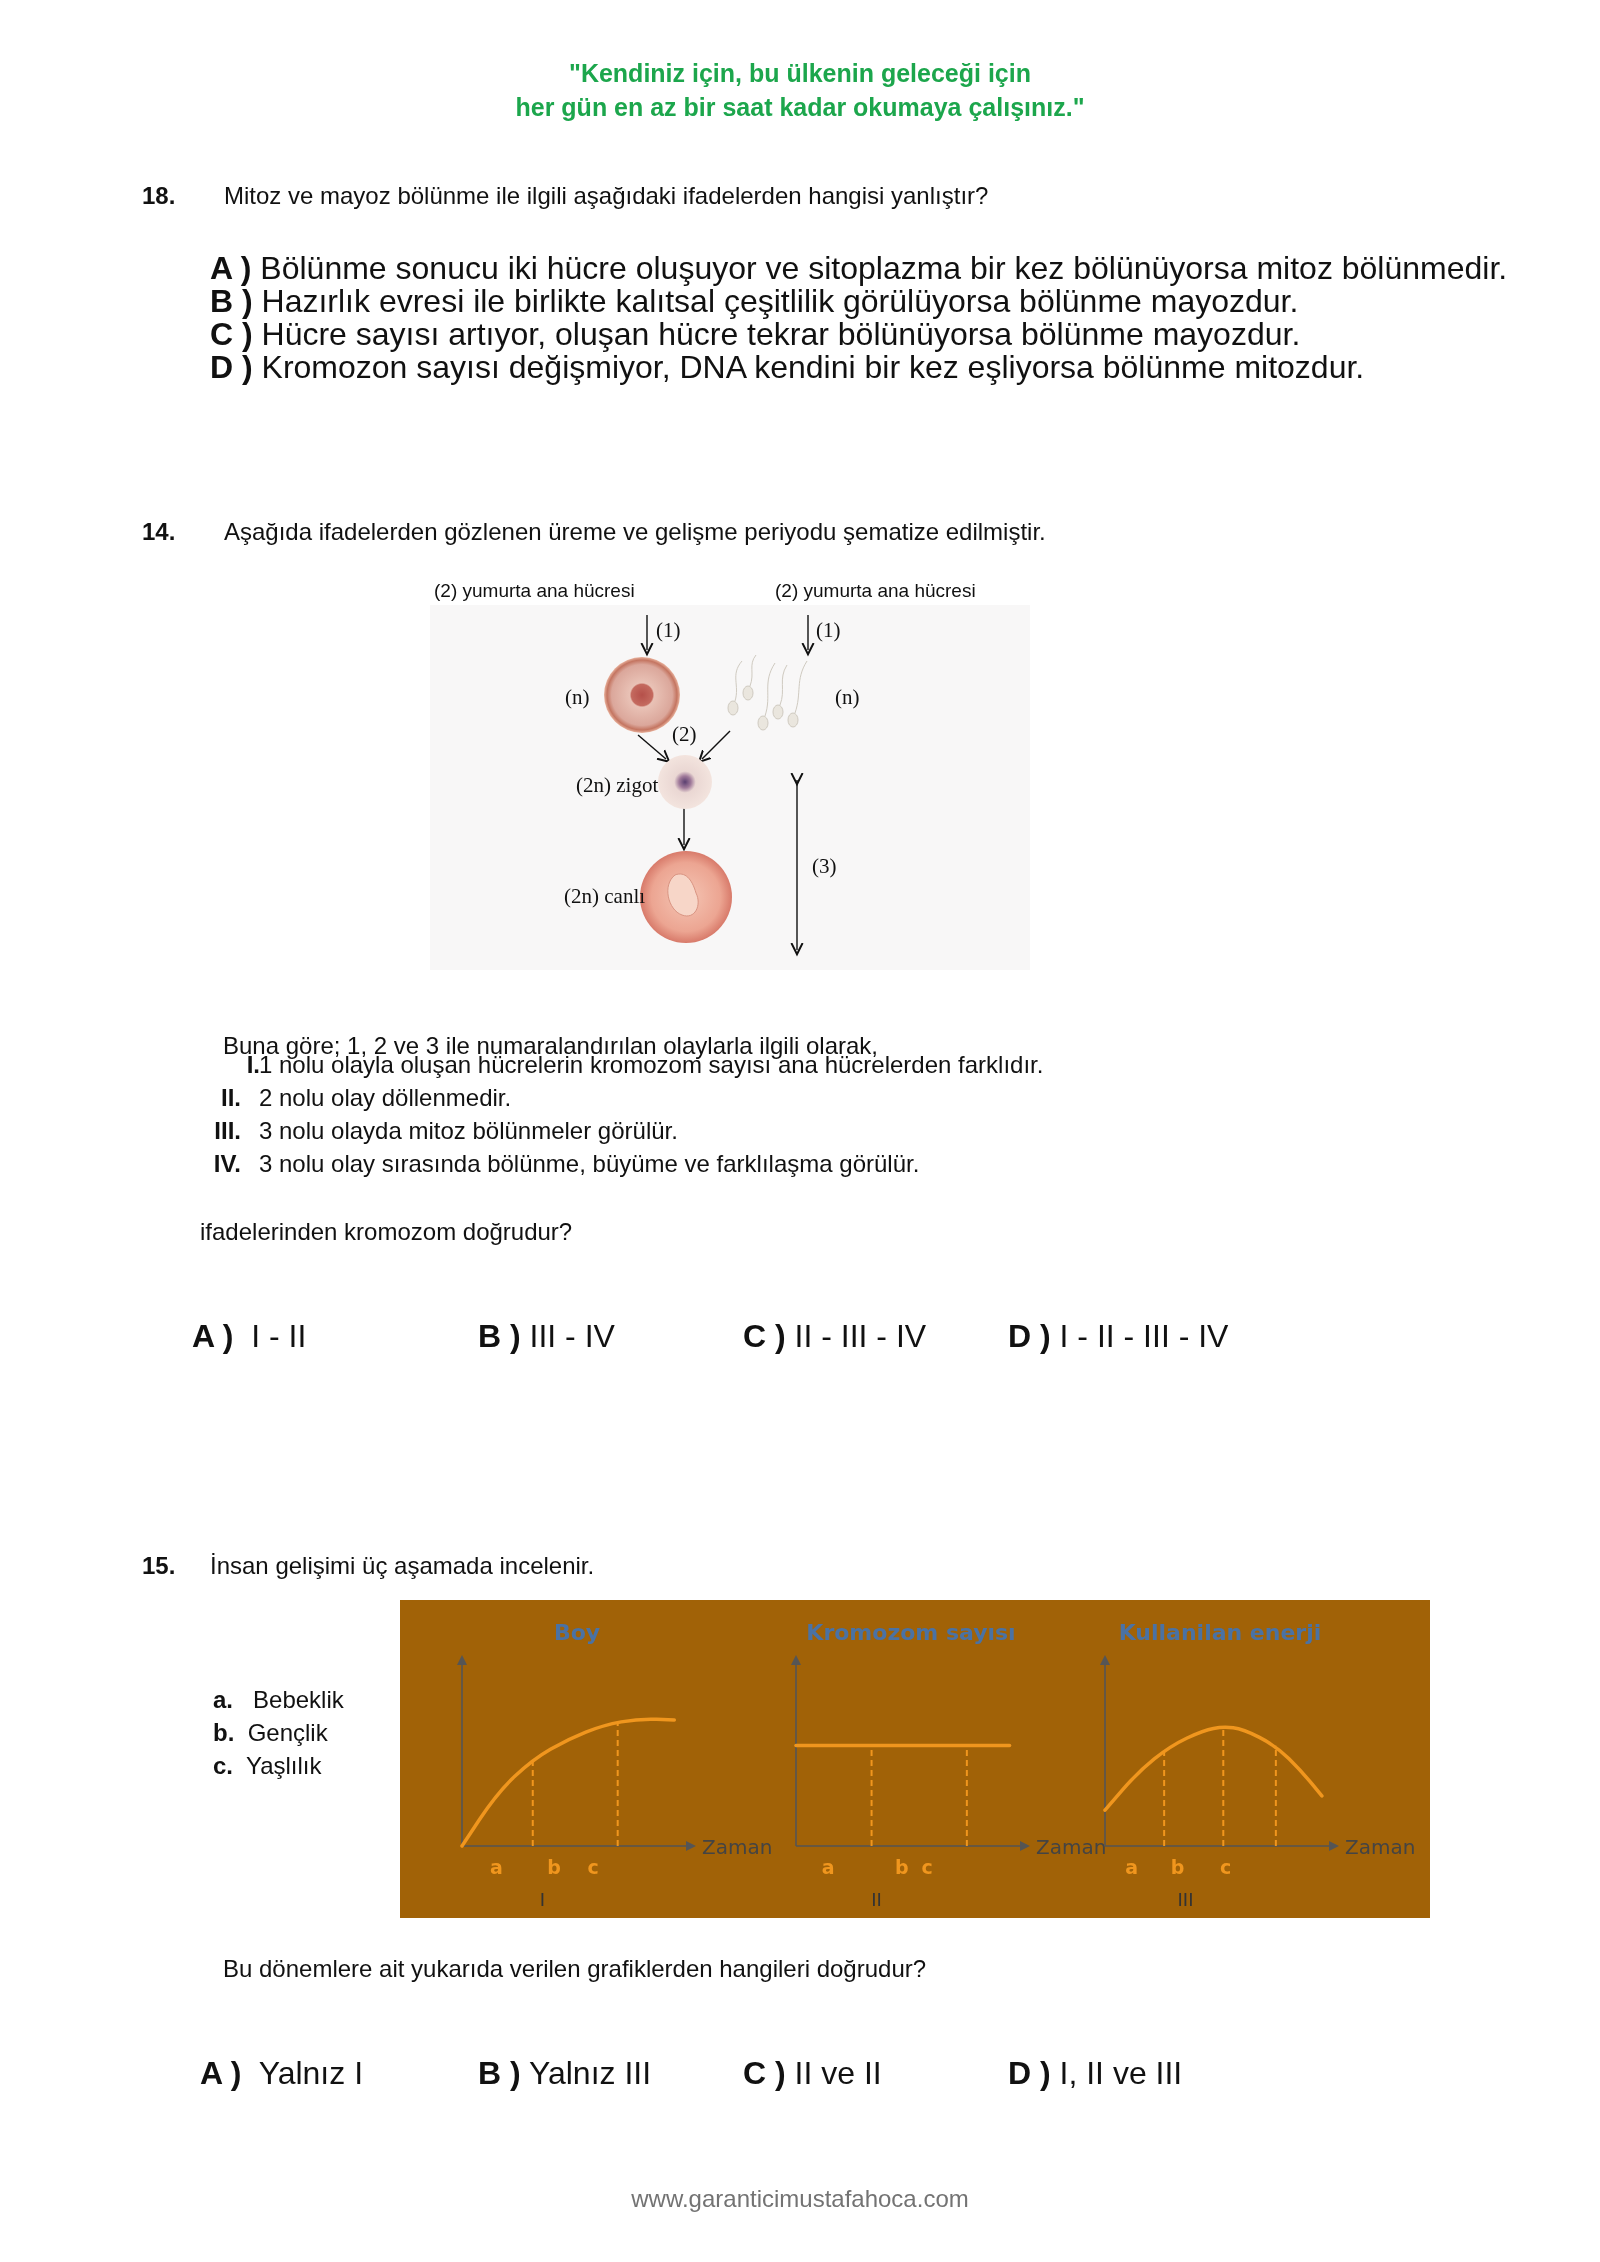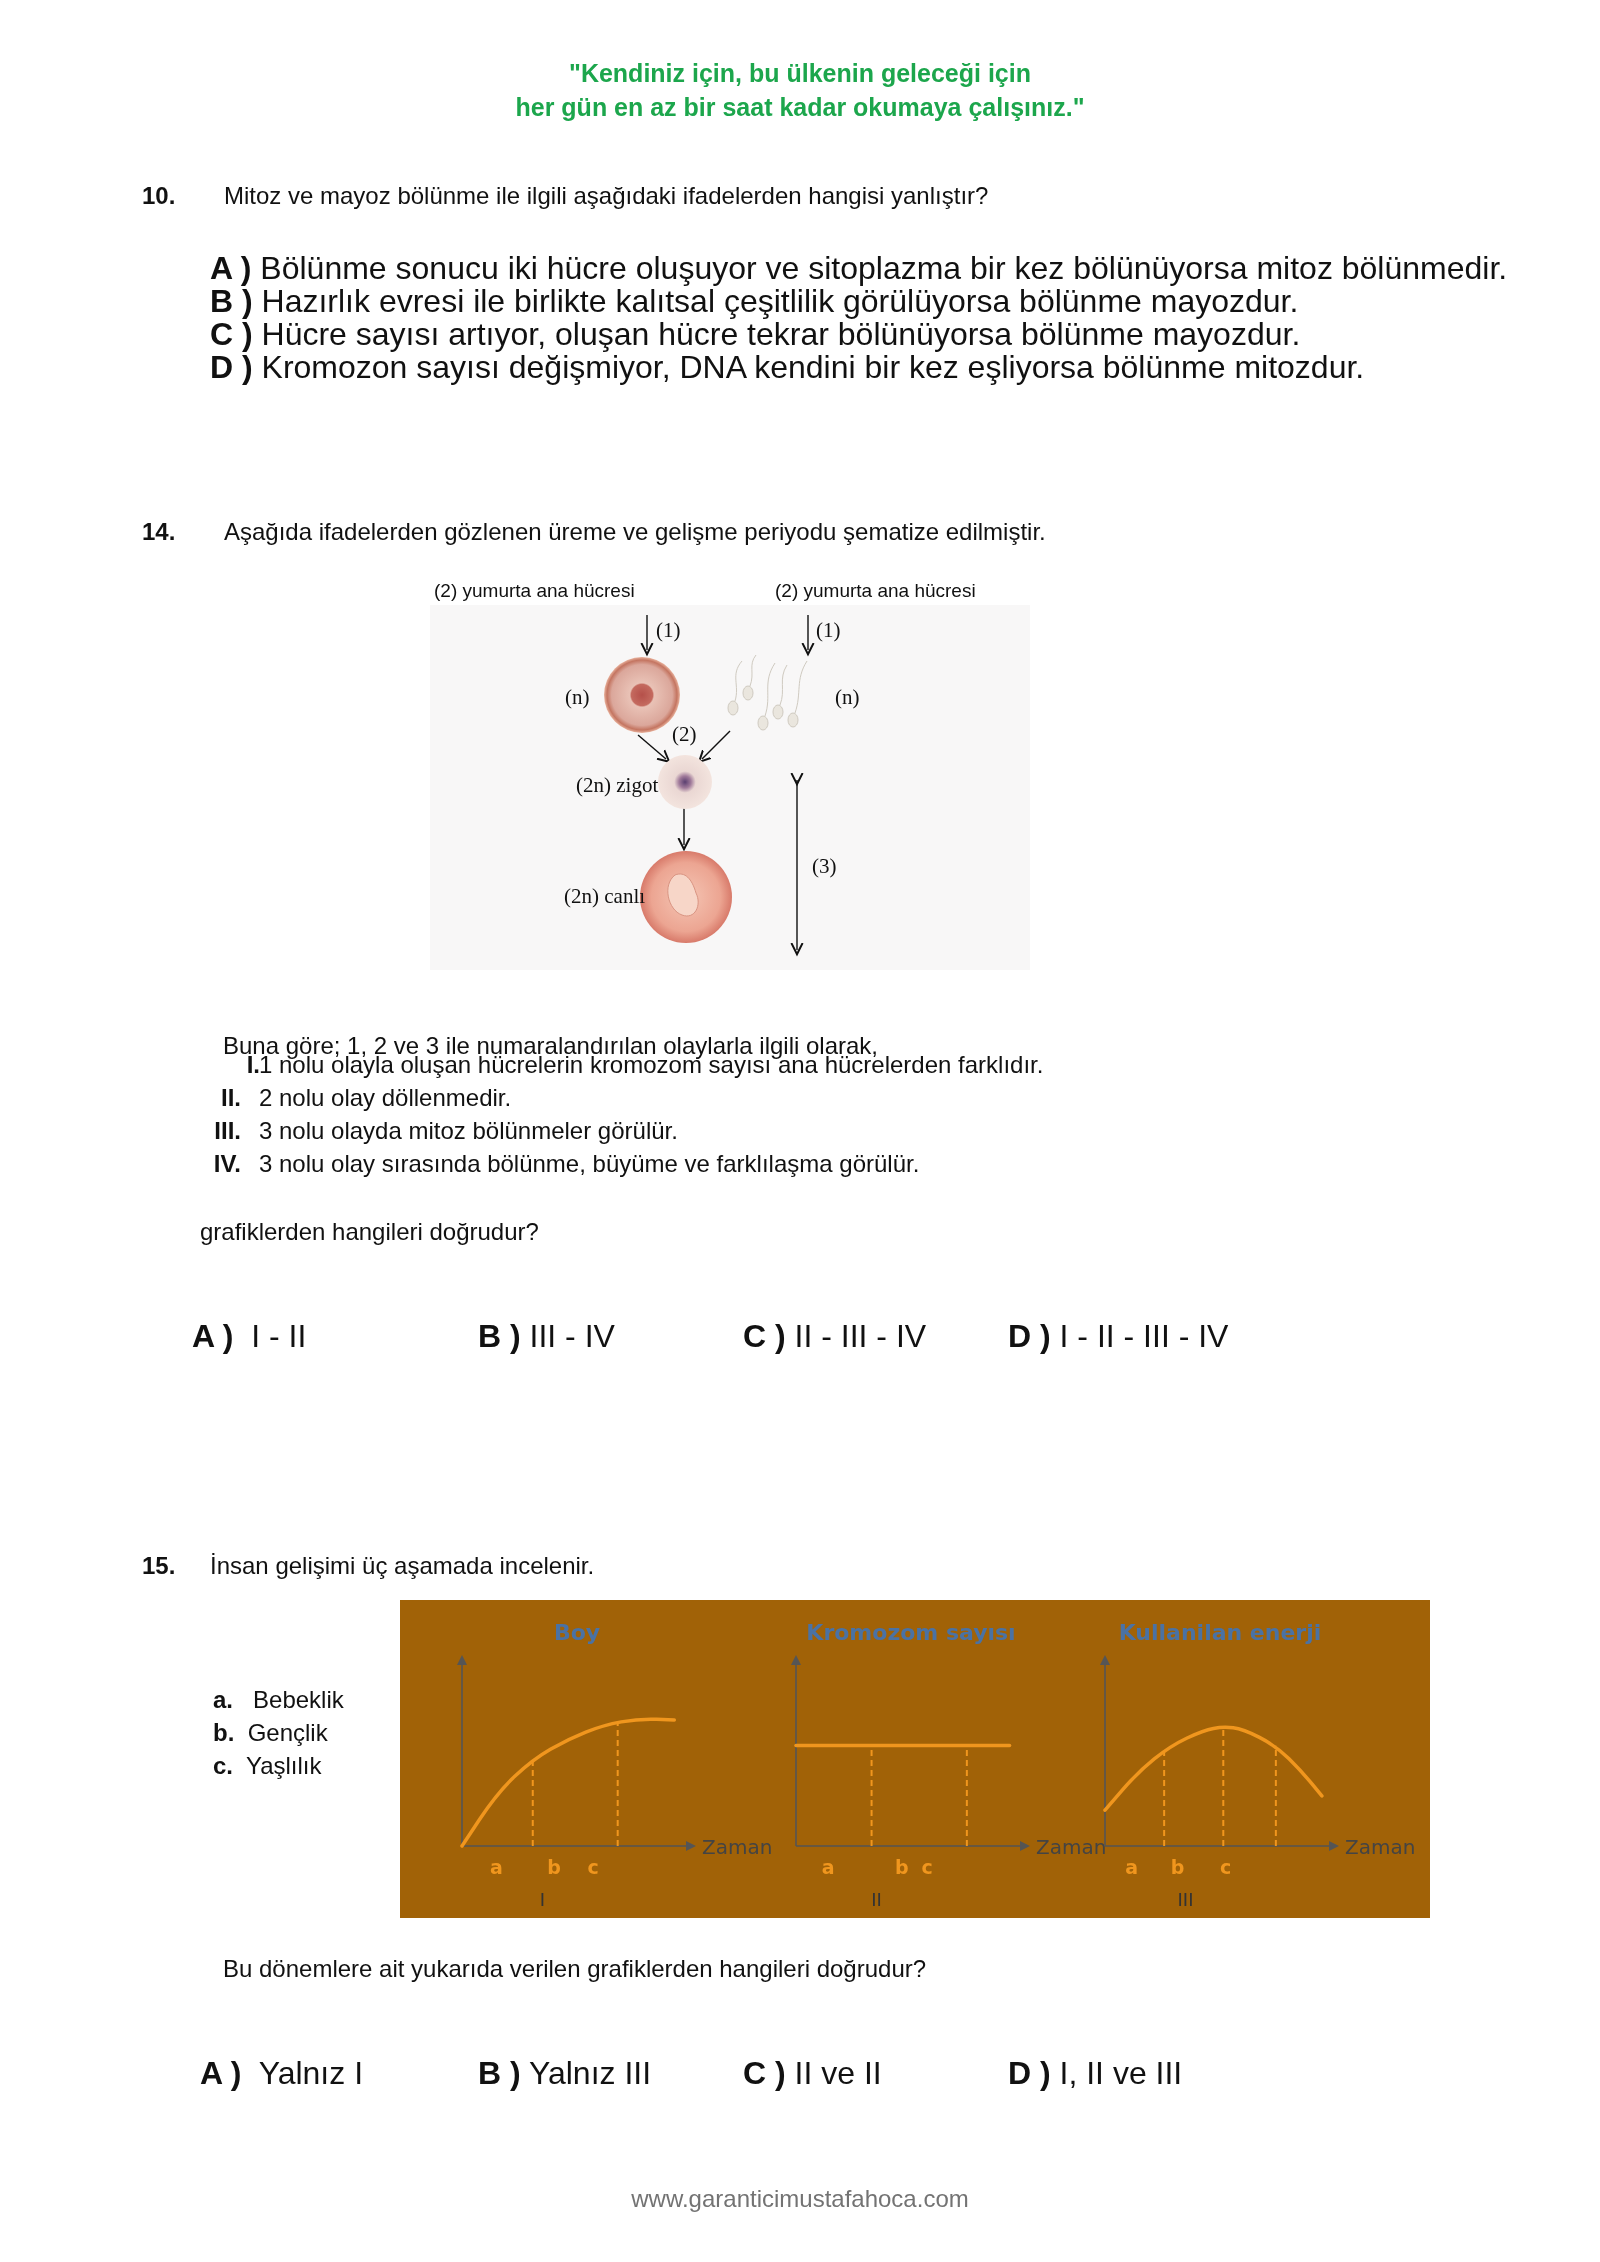--- a/index.html
+++ b/index.html
@@ -14,21 +14,21 @@
   .charts{left:400px;top:1600px;width:1030px;height:318px;background:#a16207;}
   .footer{left:0;width:1600px;text-align:center;color:#737373;font-size:24px;}
 </style>
 </head>
 <body>
 
 <div class="abs motto" style="top:56px;">"Kendiniz için, bu ülkenin geleceği için</div>
 <div class="abs motto" style="top:90px;">her gün en az bir saat kadar okumaya çalışınız."</div>
 
 <div>
-  <div class="abs qnum" style="left:142px;top:182px;">10.</div>
+  <div class="abs qnum" style="left:142px;top:182px;">18.</div>
   <div class="abs txt" style="left:224px;top:182px;">Mitoz ve mayoz bölünme ile ilgili aşağıdaki ifadelerden hangisi yanlıştır?</div>
   <div class="abs opt" style="left:210px;top:250px;"><b>A )</b> <span>Bölünme sonucu iki hücre oluşuyor ve sitoplazma bir kez bölünüyorsa mitoz bölünmedir.</span></div>
   <div class="abs opt" style="left:210px;top:283px;"><b>B )</b> <span>Hazırlık evresi ile birlikte kalıtsal çeşitlilik görülüyorsa bölünme mayozdur.</span></div>
   <div class="abs opt" style="left:210px;top:316px;"><b>C )</b> <span>Hücre sayısı artıyor, oluşan hücre tekrar bölünüyorsa bölünme mayozdur.</span></div>
   <div class="abs opt" style="left:210px;top:349px;"><b>D )</b> <span>Kromozon sayısı değişmiyor, DNA kendini bir kez eşliyorsa bölünme mitozdur.</span></div>
 </div>
 
 <div>
   <div class="abs qnum" style="left:142px;top:518px;">14.</div>
   <div class="abs txt" style="left:224px;top:518px;">Aşağıda ifadelerden gözlenen üreme ve gelişme  periyodu şematize edilmiştir.</div>
@@ -105,21 +105,21 @@
 
   <div class="abs txt" style="left:200px;top:1051px;width:60px;text-align:right;font-weight:bold;">I.</div>
   <div class="abs txt" style="left:259px;top:1051px;">1 nolu olayla oluşan hücrelerin kromozom sayısı ana hücrelerden farklıdır.</div>
   <div class="abs txt" style="left:200px;top:1084px;width:41px;text-align:right;font-weight:bold;">II.</div>
   <div class="abs txt" style="left:259px;top:1084px;">2 nolu olay döllenmedir.</div>
   <div class="abs txt" style="left:200px;top:1117px;width:41px;text-align:right;font-weight:bold;">III.</div>
   <div class="abs txt" style="left:259px;top:1117px;">3 nolu olayda mitoz bölünmeler görülür.</div>
   <div class="abs txt" style="left:200px;top:1150px;width:41px;text-align:right;font-weight:bold;">IV.</div>
   <div class="abs txt" style="left:259px;top:1150px;">3 nolu olay sırasında bölünme, büyüme ve farklılaşma görülür.</div>
 
-  <div class="abs txt" style="left:200px;top:1218px;">grafiklerden hangileri doğrudur?</div>
+  <div class="abs txt" style="left:200px;top:1218px;">ifadelerinden kromozom doğrudur?</div>
 
   <div class="abs opt" style="left:184px;top:1318px;margin-left:8px;"><b>A )</b>&nbsp; <span>I - II</span></div>
   <div class="abs opt" style="left:478px;top:1318px;"><b>B )</b> <span>III - IV</span></div>
   <div class="abs opt" style="left:743px;top:1318px;"><b>C )</b> <span>II - III - IV</span></div>
   <div class="abs opt" style="left:1008px;top:1318px;"><b>D )</b> <span>I - II - III - IV</span></div>
 </div>
 
 <div>
   <div class="abs qnum" style="left:142px;top:1552px;">15.</div>
   <div class="abs txt" style="left:210px;top:1552px;">İnsan gelişimi üç aşamada incelenir.</div>

